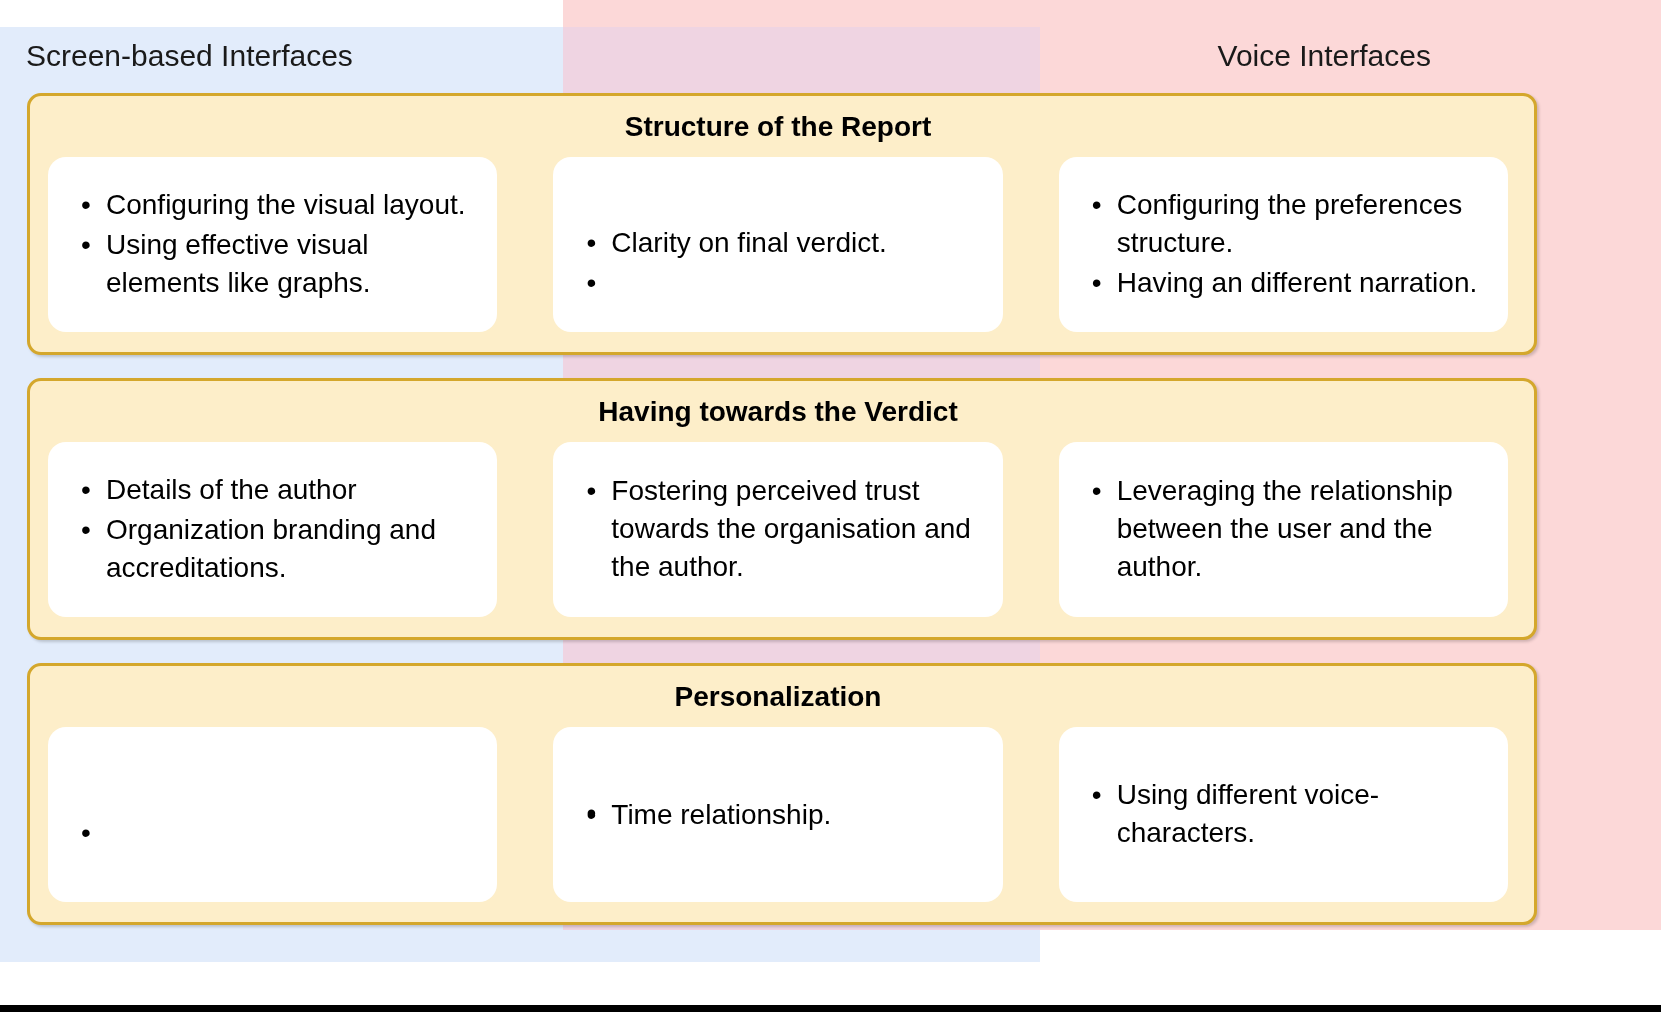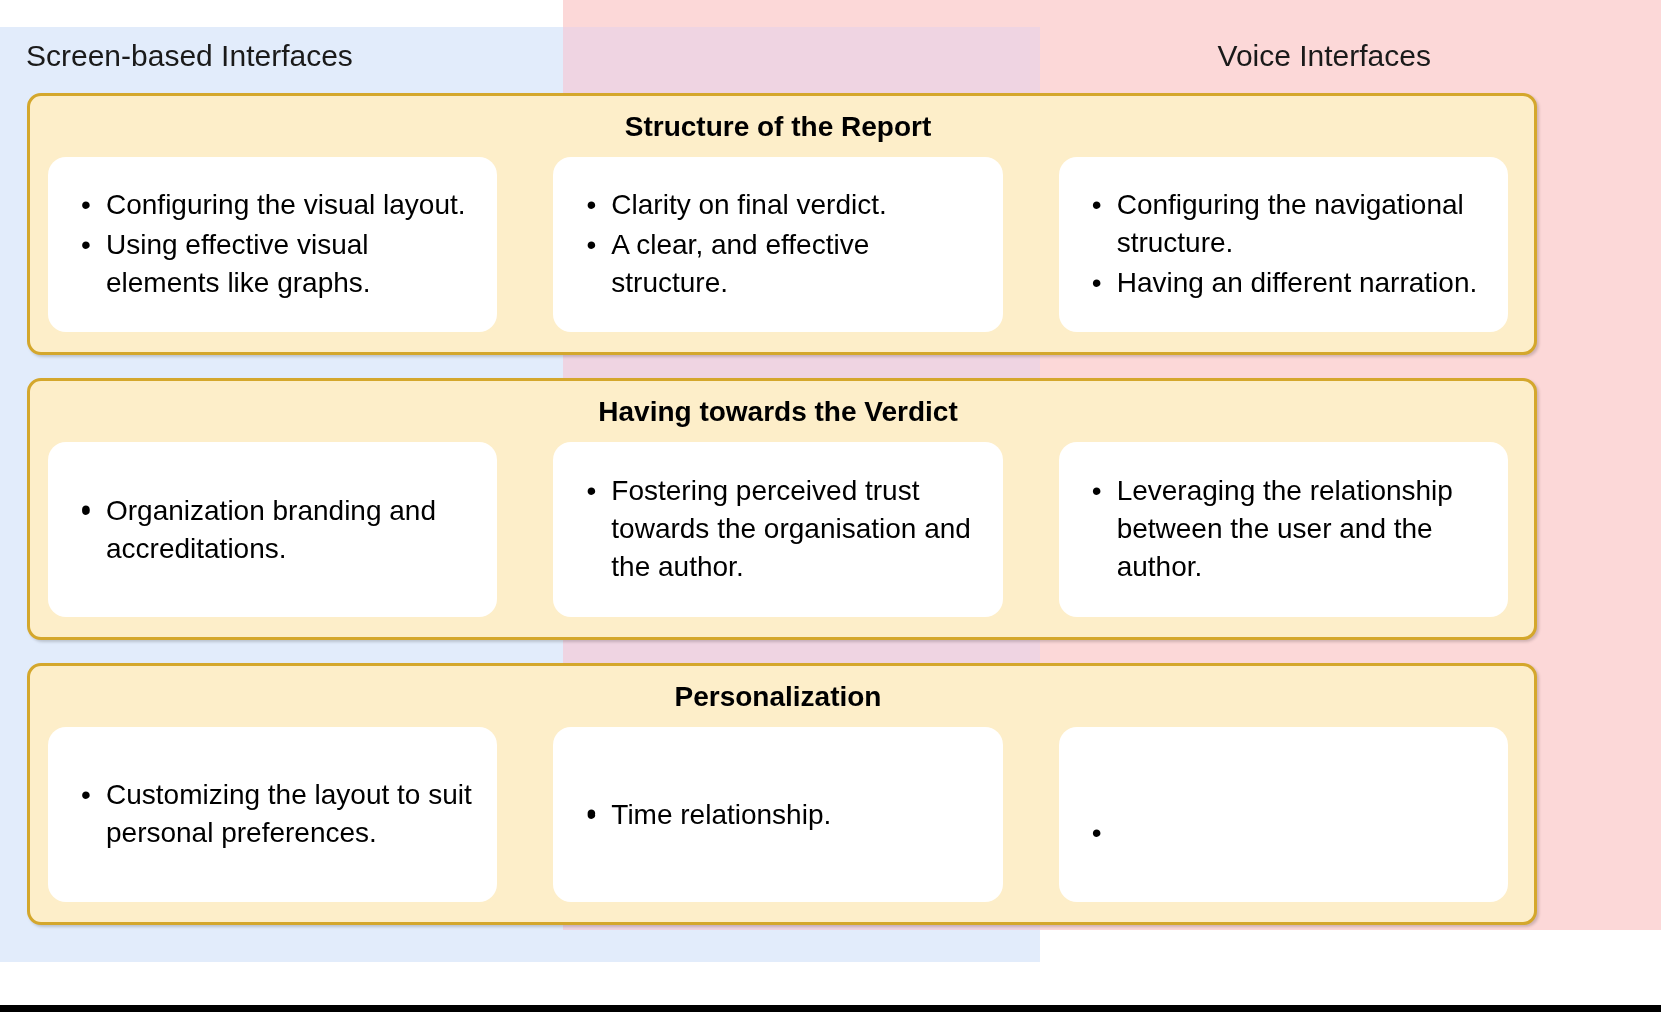--- a/index.html
+++ b/index.html
@@ -170,38 +170,38 @@
       <div class="panel-cols">
         <div class="card">
           <ul>
             <li><span class="bullet">•</span><span>Configuring the visual layout.</span></li>
             <li><span class="bullet">•</span><span>Using effective visual elements like graphs.</span></li>
           </ul>
         </div>
         <div class="card">
           <ul>
             <li><span class="bullet">•</span><span>Clarity on final verdict.</span></li>
-            <li><span class="bullet">•</span><span>A clear, and effective structure.</span></li>
-          </ul>
-        </div>
-        <div class="card">
-          <ul>
-            <li><span class="bullet">•</span><span>Configuring the navigational structure.</span></li>
+            <li><span class="bullet">•</span></li>
+          </ul>
+        </div>
+        <div class="card">
+          <ul>
+            <li><span class="bullet">•</span><span>Configuring the preferences structure.</span></li>
             <li><span class="bullet">•</span><span>Having an different narration.</span></li>
           </ul>
         </div>
       </div>
     </div>
 
     <div class="panel panel-r2">
       <div class="panel-title">Having towards the Verdict</div>
       <div class="panel-cols">
         <div class="card">
           <ul>
-            <li><span class="bullet">•</span></li>
+            <li><span class="bullet">•</span><span>Details of the author</span></li>
             <li><span class="bullet">•</span><span>Organization branding and accreditations.</span></li>
           </ul>
         </div>
         <div class="card">
           <ul>
             <li><span class="bullet">•</span><span>Fostering perceived trust towards the organisation and the author.</span></li>
           </ul>
         </div>
         <div class="card">
           <ul>
@@ -209,32 +209,32 @@
           </ul>
         </div>
       </div>
     </div>
 
     <div class="panel panel-r3">
       <div class="panel-title">Personalization</div>
       <div class="panel-cols">
         <div class="card">
           <ul>
-            <li><span class="bullet">•</span><span>Customizing the layout to suit personal preferences.</span></li>
+            <li><span class="bullet">•</span></li>
           </ul>
         </div>
         <div class="card">
           <ul>
             <li><span class="bullet">•</span></li>
             <li><span class="bullet">•</span><span>Time relationship.</span></li>
           </ul>
         </div>
         <div class="card">
           <ul>
-            <li><span class="bullet">•</span></li>
+            <li><span class="bullet">•</span><span>Using different voice-characters.</span></li>
           </ul>
         </div>
       </div>
     </div>
 
   </div>
 
   <div class="bottom-rule"></div>
 
 </div>

